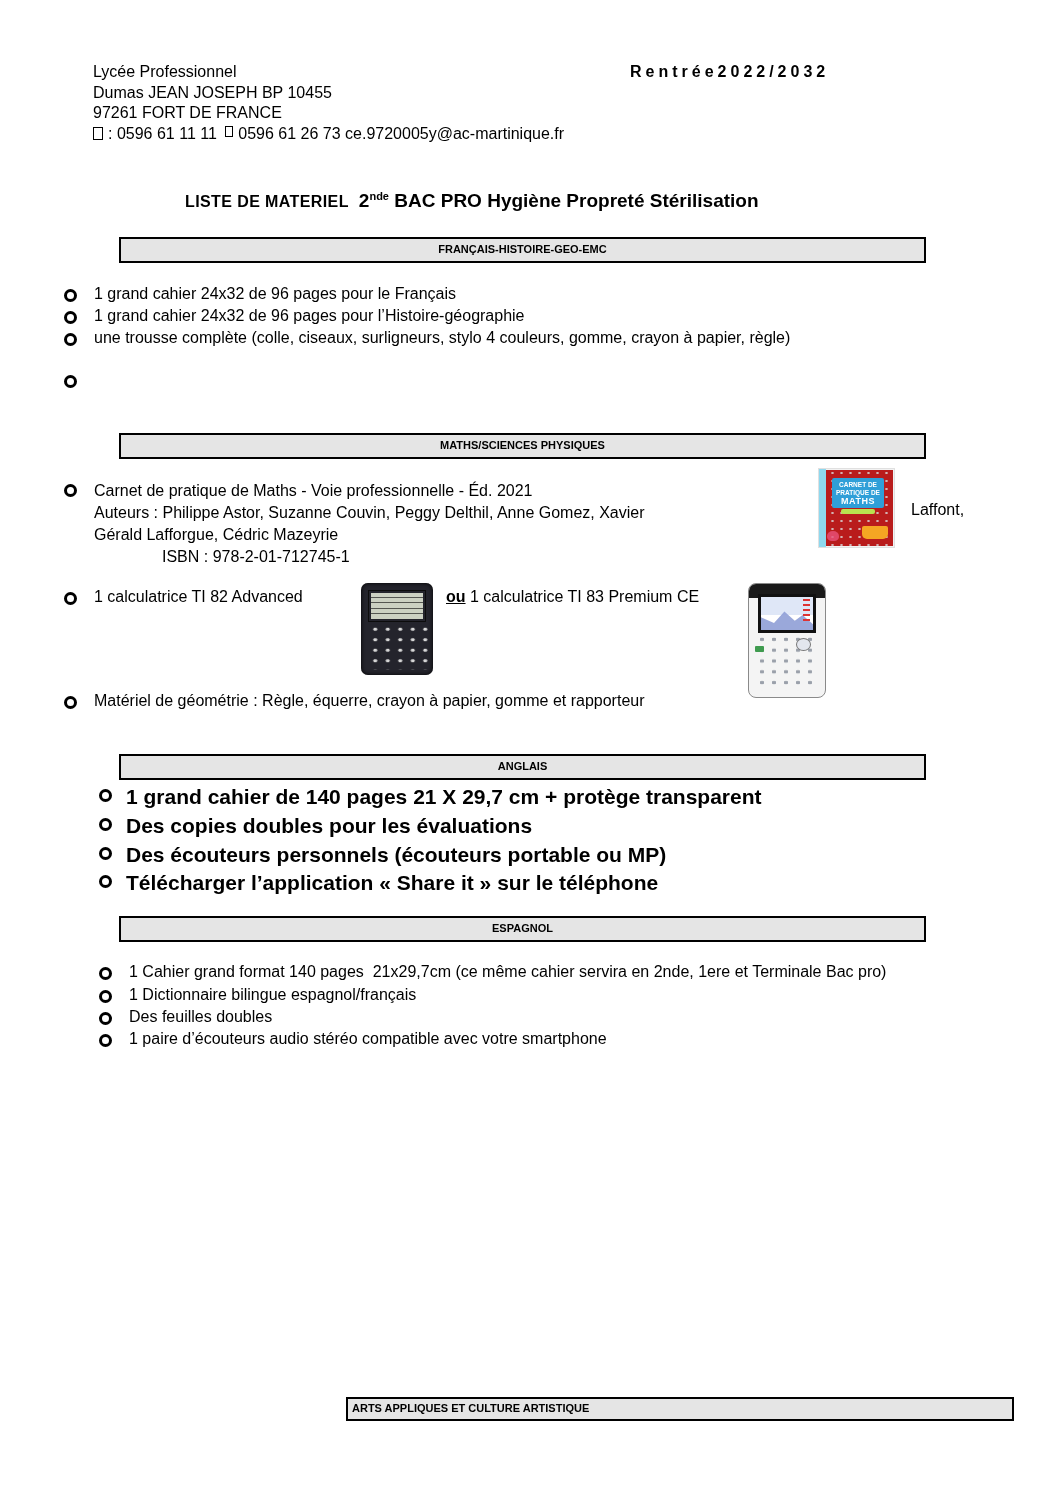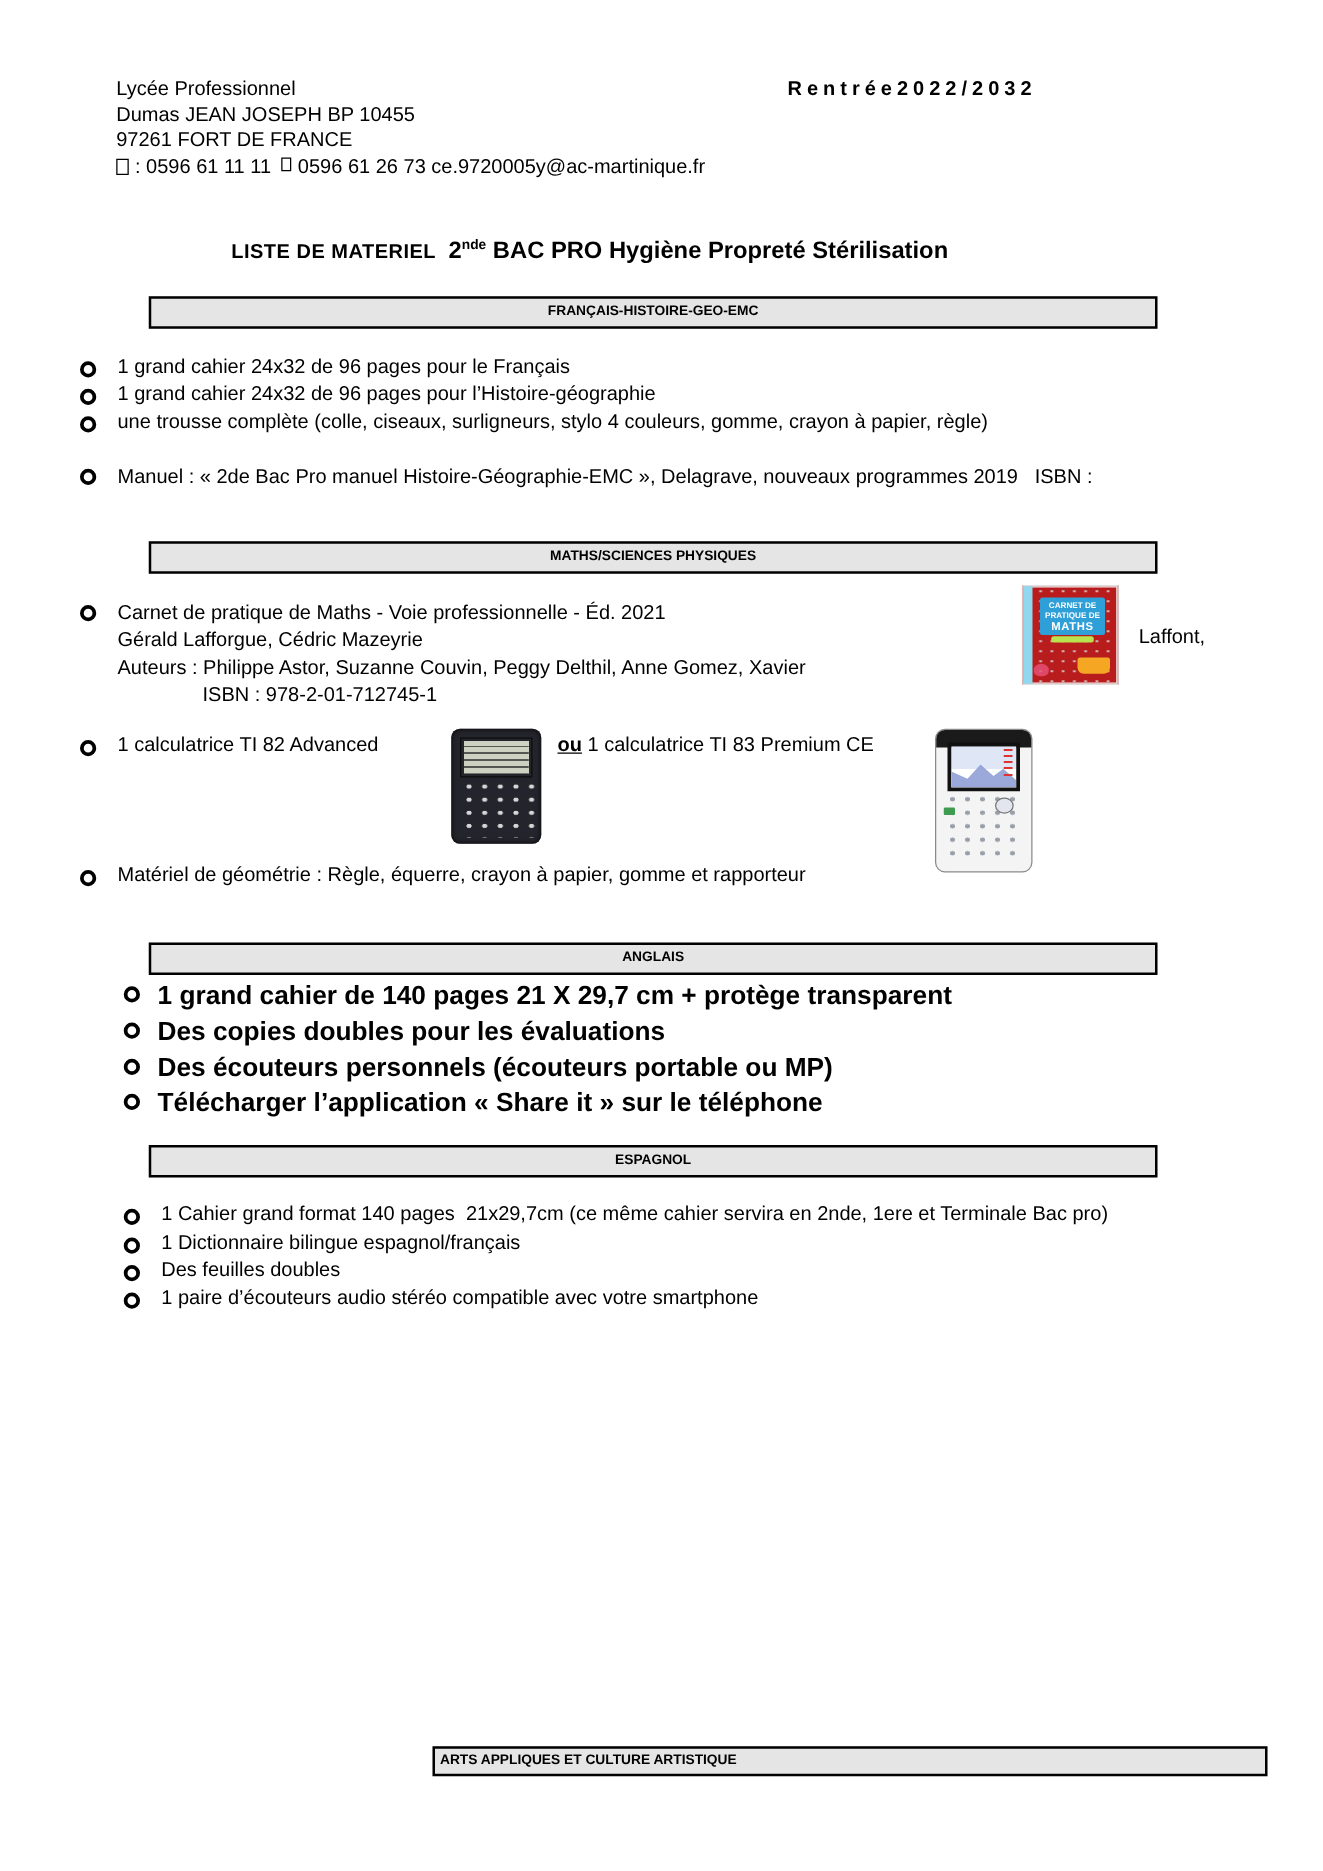--- a/index.html
+++ b/index.html
@@ -106,32 +106,31 @@
   <span class="bullet"></span>
   <span class="txt t">1 grand cahier 24x32 de 96 pages pour l’Histoire-géographie</span>
 </div>
 <div class="abs row" style="left:64px;top:329px;">
   <span class="bullet"></span>
   <span class="txt t">une trousse complète (colle, ciseaux, surligneurs, stylo 4 couleurs, gomme, crayon à papier, règle)</span>
 </div>
 <div class="abs row" style="left:64px;top:371px;">
   <span class="bullet"></span>
   <span class="txt indent-block">
-    <span class="t" style="display:block;">Manuel : « 2de Bac Pro manuel Histoire-Géographie-EMC », Delagrave, nouveaux programmes 2019   ISBN :</span>
   </span>
 </div>
 
 <div class="abs banner" style="top:433px;">MATHS/SCIENCES PHYSIQUES</div>
 
 <div class="abs row" style="left:64px;top:480px;">
   <span class="bullet"></span>
   <span class="txt indent-block">
     <span class="t" style="display:block;">Carnet de pratique de Maths - Voie professionnelle - Éd. 2021</span>
+    <span class="t" style="display:block;">Auteurs : Philippe Astor, Suzanne Couvin, Peggy Delthil, Anne Gomez, Xavier</span>
     <span class="t" style="display:block;">Gérald Lafforgue, Cédric Mazeyrie</span>
-    <span class="t" style="display:block;">Auteurs : Philippe Astor, Suzanne Couvin, Peggy Delthil, Anne Gomez, Xavier</span>
     <span class="t isbn-indent" style="display:block;">ISBN : 978-2-01-712745-1</span>
   </span>
 </div>
 
 <div class="abs laffont t">Laffont,</div>
 
 <div class="abs book">
   <div class="doodles"></div>
   <div class="spine"></div>
   <div class="titlebox">

